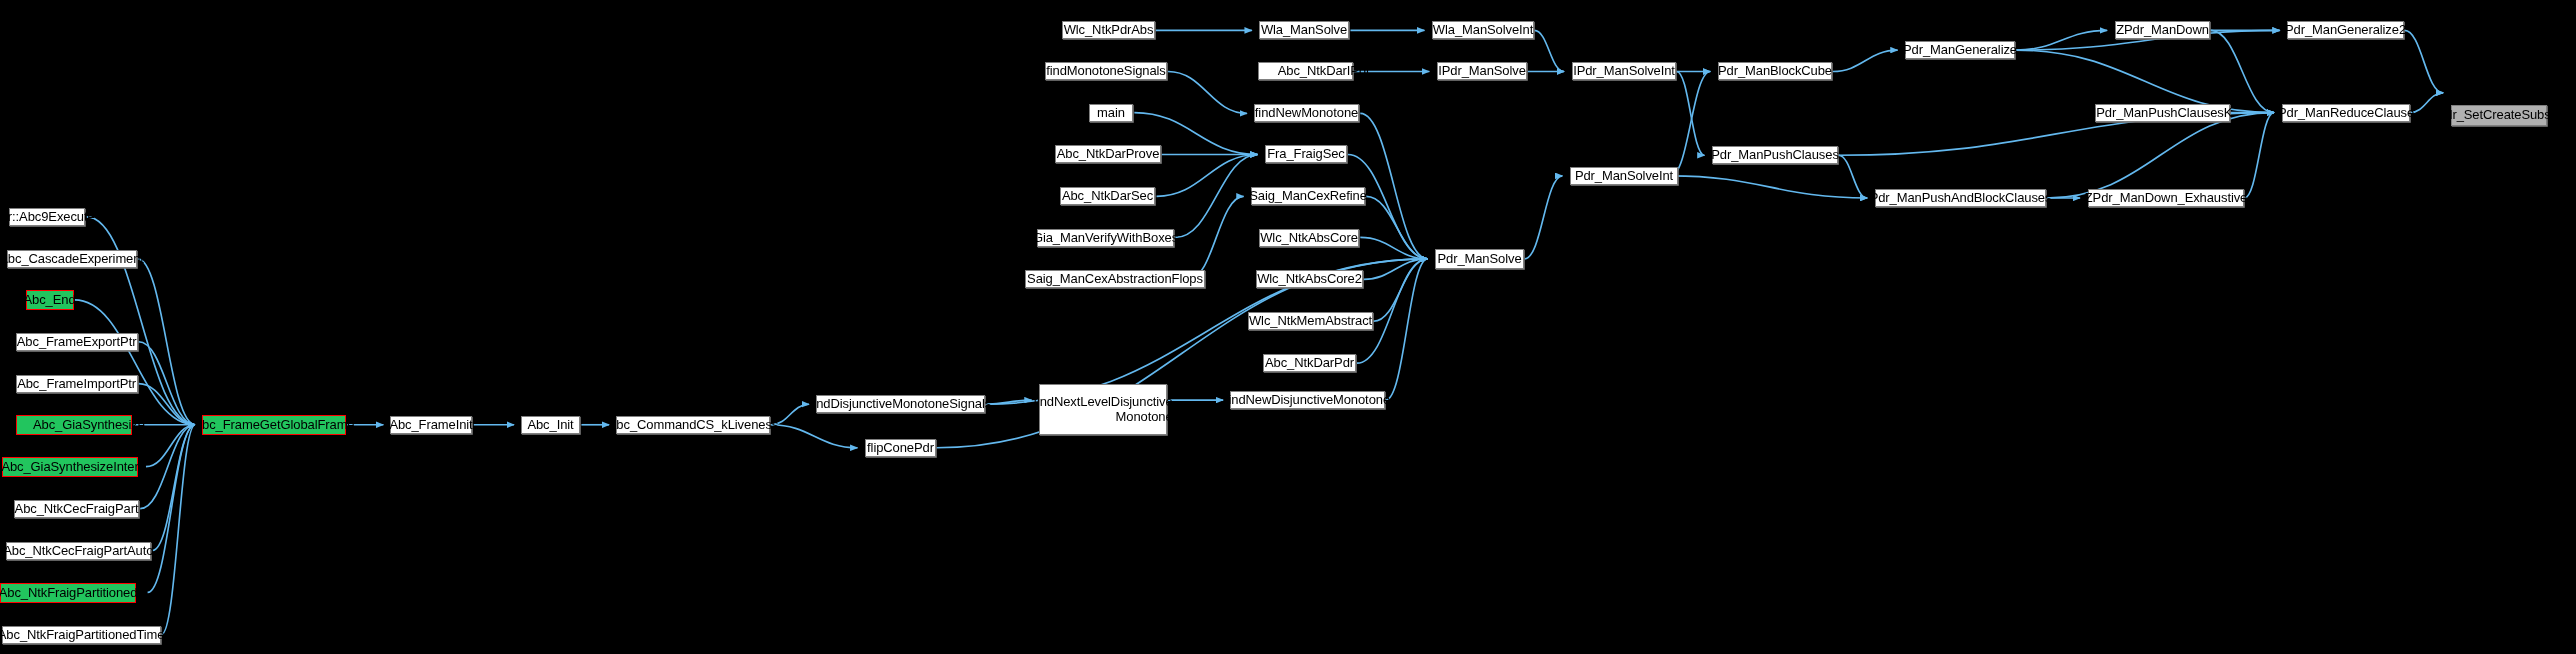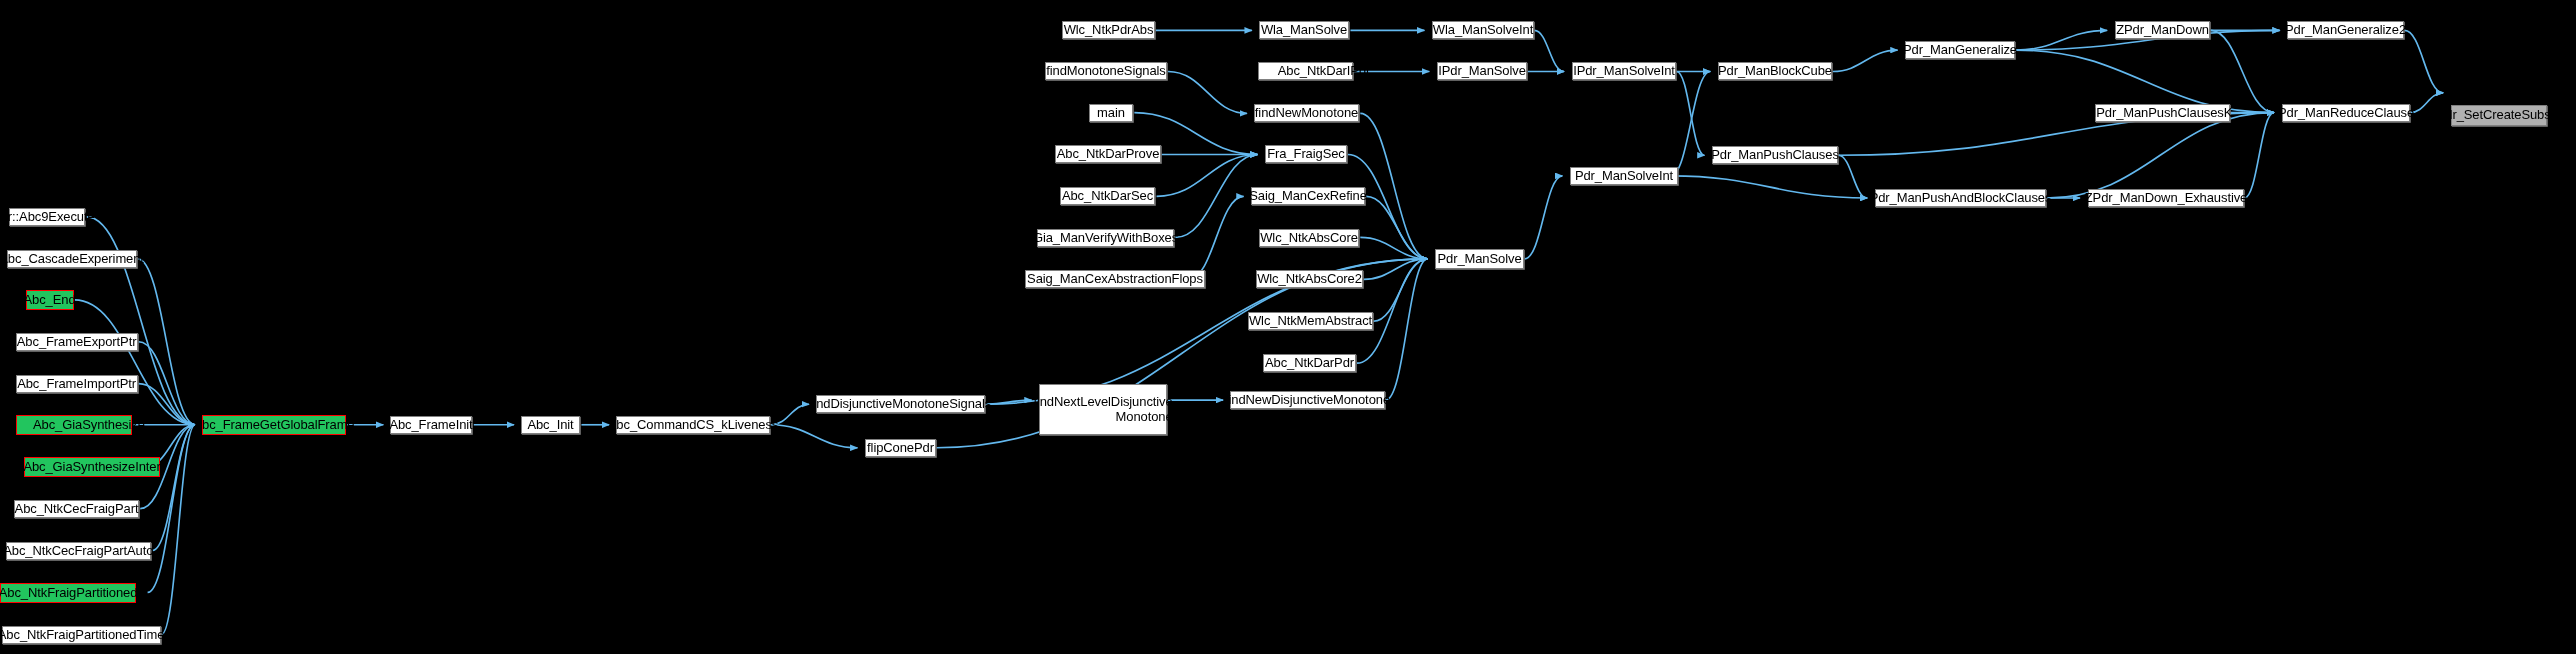--- a/index.html
+++ b/index.html
@@ -120,21 +120,21 @@
         <path d="M2933,137 C2951,137 2955,113 2973,113" fill="none" stroke="#63b8ee" stroke-width="2" marker-end="url(#arrow)"></path>
       </g>
   </svg>
   <div id="nodes">
       <div class="node" style="left: 9px; top: 208px; width: 76px; height: 18px;">rrr::Abc9Execute</div>
       <div class="node" style="left: 6.6px; top: 250px; width: 130px; height: 18px;">Abc_CascadeExperiment</div>
       <div class="node red" style="left: 25.5px; top: 290px; width: 48px; height: 20px;">Abc_End</div>
       <div class="node" style="left: 15.6px; top: 333px; width: 122px; height: 18px;">Abc_FrameExportPtr</div>
       <div class="node" style="left: 15.6px; top: 375px; width: 122px; height: 18px;">Abc_FrameImportPtr</div>
       <div class="node red" style="left: 16.4px; top: 415px; width: 116px; height: 20px; padding-left: 29px;">Abc_GiaSynthesize</div>
-      <div class="node red" style="left: 24px; top: 457px; width: 136px; height: 20px;">Abc_GiaSynthesizeInter</div>
+      <div class="node red" style="left: 2px; top: 457px; width: 136px; height: 20px;">Abc_GiaSynthesizeInter</div>
       <div class="node" style="left: 14px; top: 500px; width: 125px; height: 18px;">Abc_NtkCecFraigPart</div>
       <div class="node" style="left: 5.8px; top: 542px; width: 145px; height: 18px;">Abc_NtkCecFraigPartAuto</div>
       <div class="node red" style="left: 0; top: 583px; width: 136px; height: 20px;">Abc_NtkFraigPartitioned</div>
       <div class="node" style="left: 1.6px; top: 626px; width: 159px; height: 18px;">Abc_NtkFraigPartitionedTime</div>
       <div class="node red" style="left: 202px; top: 415px; width: 144px; height: 20px;">Abc_FrameGetGlobalFrame</div>
       <div class="node" style="left: 390px; top: 416px; width: 82px; height: 18px;">Abc_FrameInit</div>
       <div class="node" style="left: 521px; top: 416px; width: 59px; height: 18px;">Abc_Init</div>
       <div class="node" style="left: 616px; top: 416px; width: 154px; height: 18px;">Abc_CommandCS_kLiveness</div>
       <div class="node" style="left: 816px; top: 395px; width: 169px; height: 18px;">findDisjunctiveMonotoneSignals</div>
       <div class="node" style="left: 865px; top: 439px; width: 71px; height: 18px;">flipConePdr</div>

